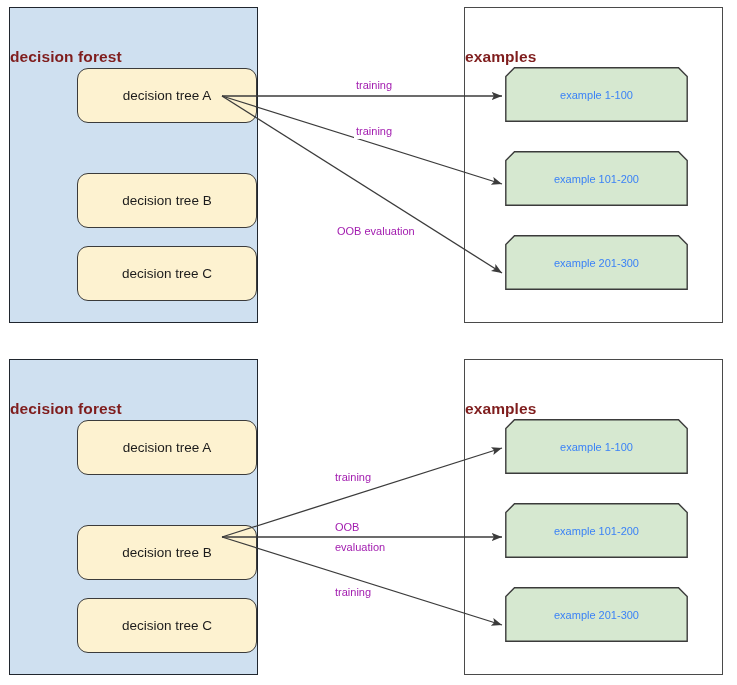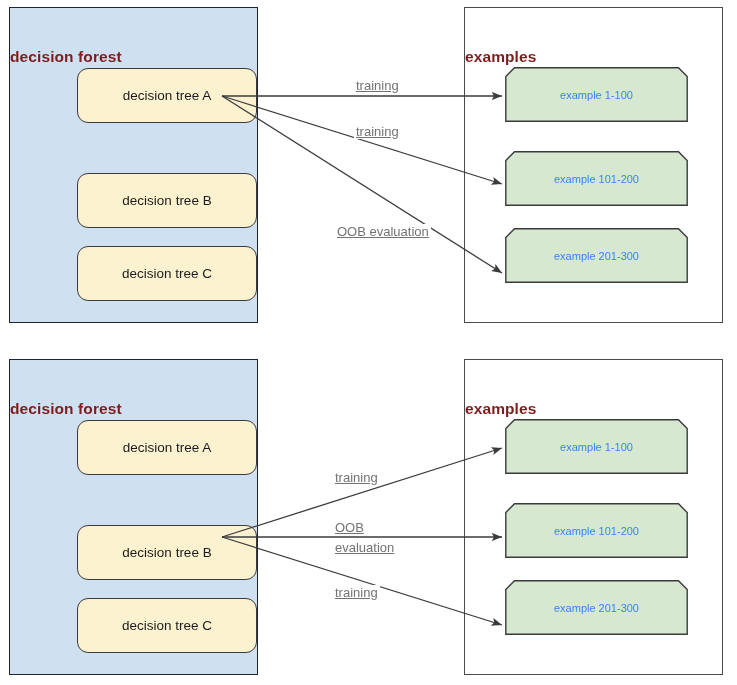--- a/index.html
+++ b/index.html
@@ -22,27 +22,27 @@
   .tree-box{position:absolute;left:41px;width:180px;height:55px;
       box-sizing:border-box;background:#FDF2D0;border:1.4px solid #3b3b3b;
       border-radius:11px;display:flex;align-items:center;justify-content:center;
       font-size:13.5px;color:#1b1b1b;margin-left:36px;}
   .tree-a{top:68px;} .tree-b{top:173px;} .tree-c{top:246px;}
   .ex-wrap{position:absolute;left:505px;width:183px;height:55px;}
   .ex-wrap .border-svg{position:absolute;left:0;top:0;}
   .ex-label{position:absolute;left:0;top:0;width:183px;height:55px;
       display:flex;align-items:center;justify-content:center;
       font-size:11px;color:#3b82f6;}
-  .ex-1{top:67px;} .ex-2{top:151px;padding-left:24px;} .ex-3{top:228px;}
+  .ex-1{top:67px;} .ex-2{top:151px;padding-left:24px;} .ex-3{top:235px;}
 
   .edges{position:absolute;left:0;top:0;width:737px;height:330px;
       pointer-events:none;}
 
-  .edge-label{position:absolute;font-size:13px;color:#737373;
-      background:#ffffff;padding:0 2px;white-space:nowrap;line-height:15px;text-decoration:underline;}
+  .edge-label{position:absolute;font-size:11px;color:#a21caf;
+      background:#ffffff;padding:0 2px;white-space:nowrap;line-height:15px;}
 </style>
 </head>
 <body>
 
 <div class="diagram" id="diagram-top">
 
   <div class="panel panel-forest">
     <div class="panel-title">decision forest</div>
   </div>
 

